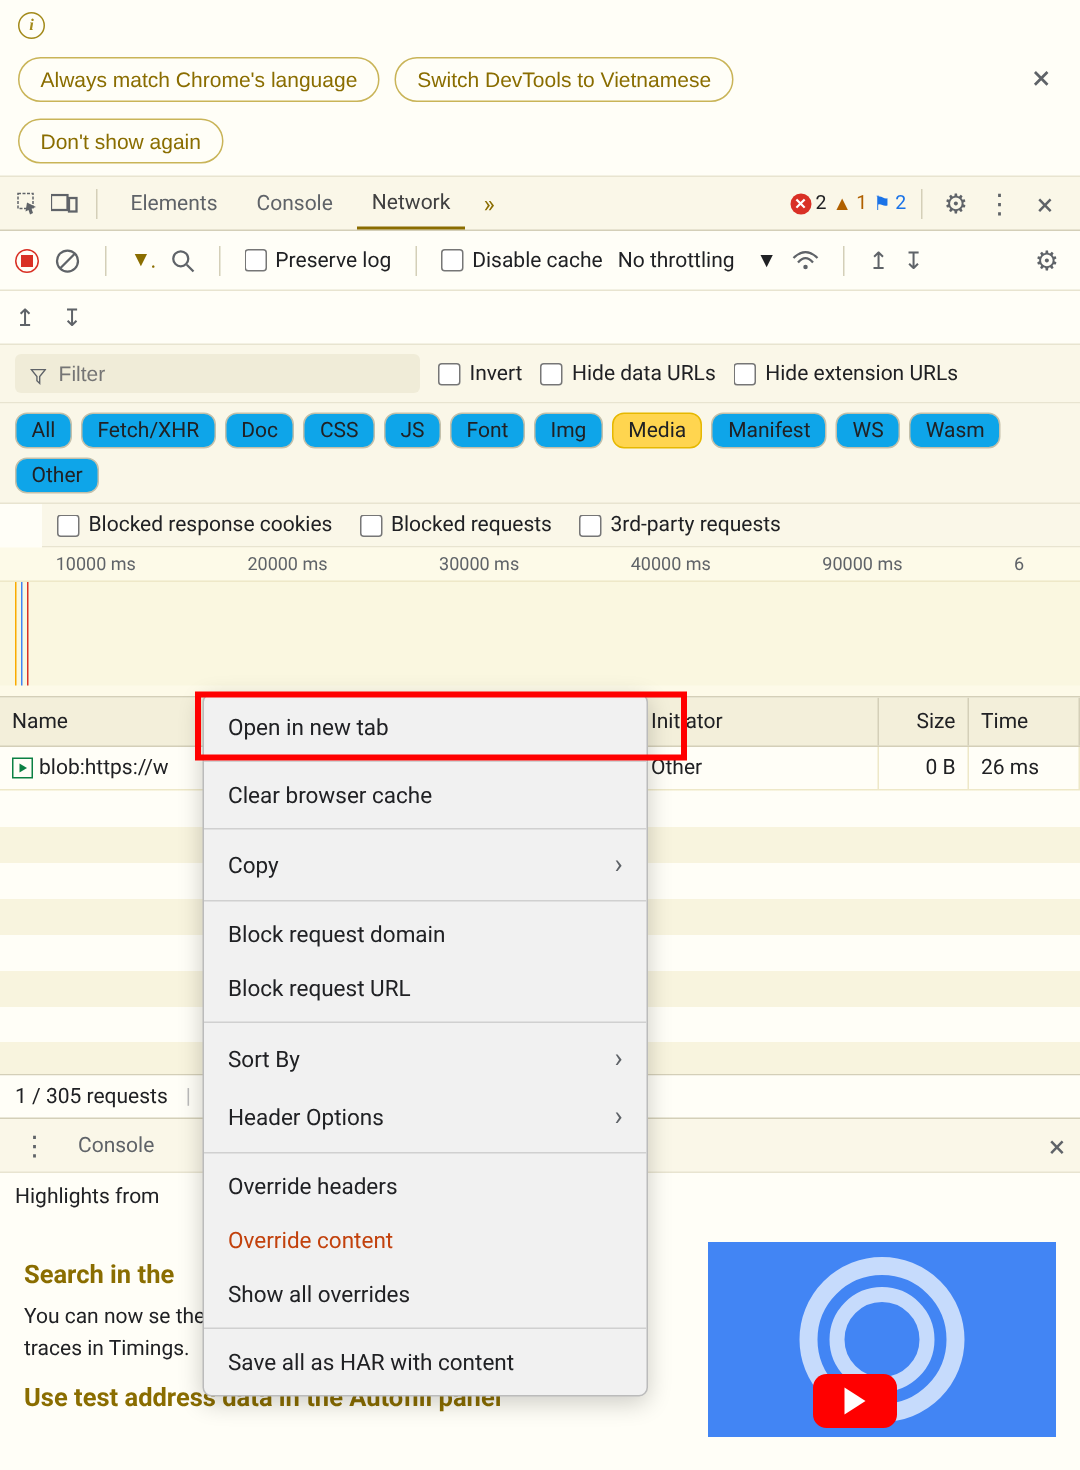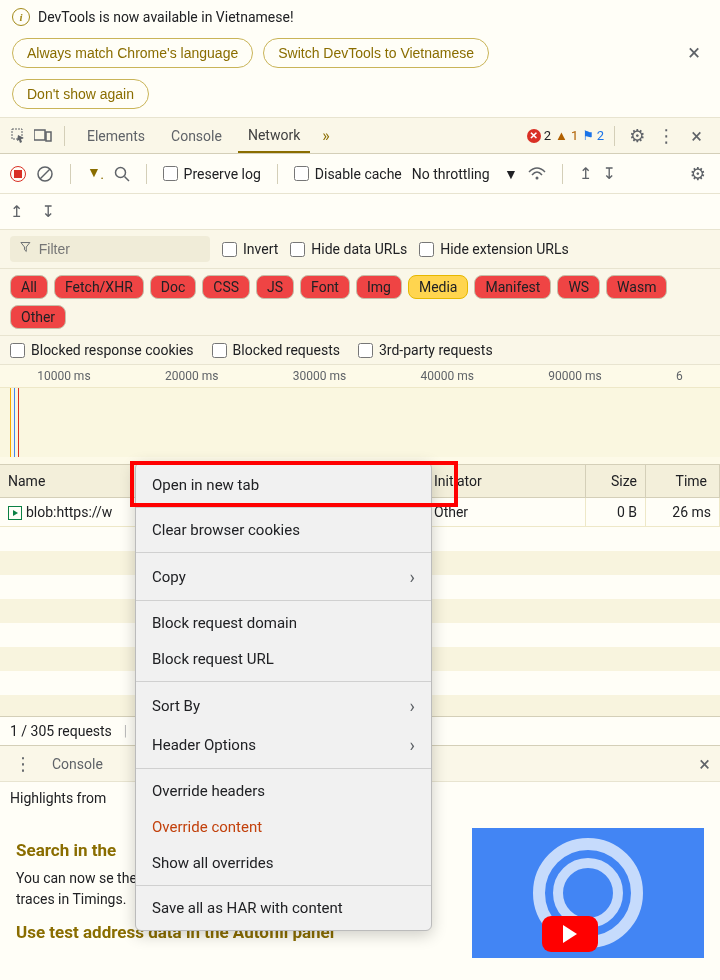--- a/index.html
+++ b/index.html
@@ -35,45 +35,45 @@
 .mag { color: #5f6368; font-size: 15px; }
 .chk { display: flex; align-items: center; gap: 6px; color: #202124; font-size: 14px; }
 .chk input { width: 15px; height: 15px; }
 .throttle { display: flex; align-items: center; gap: 4px; color: #202124; font-size: 14px; }
 .wifi { color: #5f6368; font-size: 16px; }
 
 .toolbar2 { display: flex; align-items: center; padding: 6px 10px; gap: 18px; border-bottom: 1px solid #e8e4d0; background: #fffef7; height: 36px; }
 .upload, .download { color: #5f6368; font-size: 16px; cursor: pointer; }
 
 .filter-row { display: flex; align-items: center; padding: 6px 10px; gap: 12px; background: #faf7e8; border-bottom: 1px solid #e8e4d0; }
-.filter-input { display: flex; align-items: flex-start; gap: 8px; background: #f0ecd8; border-radius: 4px; padding: 5px 10px; width: 200px; }
+.filter-input { display: flex; align-items: flex-end; gap: 8px; background: #f0ecd8; border-radius: 4px; padding: 5px 10px; width: 270px; }
 .filter-input input { border: none; background: transparent; outline: none; font-size: 14px; width: 100%; }
 
 .type-row { display: flex; align-items: center; padding: 6px 10px; gap: 6px; background: #faf7e8; border-bottom: 1px solid #e8e4d0; flex-wrap: wrap; }
-.type-chip { border: 1px solid #c4c0aa; background: #ef4444; padding: 3px 10px; border-radius: 8px; font-size: 14px; cursor: pointer; }
+.type-chip { border: 1px solid #c4c0aa; background: #0ea5e9; padding: 3px 10px; border-radius: 8px; font-size: 14px; cursor: pointer; }
 .type-chip.active { background: #ffd54f; border-color: #e6b800; }
 
-.blocked-row { display: flex; align-items: center; padding: 6px 10px; gap: 18px; background: #faf7e8; border-bottom: 1px solid #e8e4d0; }
+.blocked-row { display: flex; align-items: center; padding: 6px 10px; gap: 18px; background: #faf7e8; border-bottom: 1px solid #e8e4d0; margin-left: 28px; }
 
 .timeline { position: relative; height: 100px; border-bottom: 1px solid #d4cfb8; background: #fdfae8; }
 .time-labels { display: flex; justify-content: space-around; font-size: 12px; color: #5f6368; padding: 4px 0; }
 .timeline-body { position: relative; height: 70px; background: #faf7e0; border-top: 1px solid #eee8c8; }
 .tl-line { position: absolute; top: 0; bottom: 0; width: 1px; }
 .tl-blue { background: #4285f4; left: 14px; }
 .tl-red { background: #d93025; left: 18px; }
 .tl-amber { background: #f9ab00; left: 10px; }
 
 .table-header { display: flex; background: #f3efda; border-bottom: 1px solid #d4cfb8; font-size: 14px; color: #202124; }
 .th { padding: 8px 8px; border-right: 1px solid #d4cfb8; }
 .col-name { width: 270px; }
 .col-status { width: 78px; }
 .col-type { width: 78px; }
 .col-init { width: 160px; }
 .col-size { width: 60px; text-align: right; }
-.col-time { flex: 1; text-align: right; padding-right: 12px; }
+.col-time { flex: 1; text-align: left; padding-right: 12px; }
 
 .table-body { background: #fffef7; }
 .tr { display: flex; font-size: 14px; border-bottom: 1px solid #eee8c8; }
 .td { padding: 6px 8px; border-right: 1px solid #eee8c8; white-space: nowrap; overflow: hidden; text-overflow: ellipsis; }
 .play-ico { width: 14px; height: 14px; border: 1px solid #0b8043; display: inline-flex; align-items: center; justify-content: center; margin-right: 4px; vertical-align: middle; }
 .play-tri { width: 0; height: 0; border-left: 5px solid #0b8043; border-top: 3px solid transparent; border-bottom: 3px solid transparent; }
 .table-empty { height: 190px; background: repeating-linear-gradient(180deg, #fffef7, #fffef7 24px, #f8f4de 24px, #f8f4de 48px); border-bottom: 1px solid #d4cfb8; }
 
 .status-bar { display: flex; padding: 6px 10px; gap: 8px; font-size: 14px; color: #202124; border-bottom: 1px solid #d4cfb8; background: #fffef7; }
 .status-sep { color: #bbb; margin: 0 4px; }
@@ -101,21 +101,20 @@
 .cm-highlight { position: absolute; left: 130px; top: 461px; width: 328px; height: 46px; border: 4px solid #ff0000; z-index: 101; pointer-events: none; }
 
 svg { display: block; }
 </style>
 </head>
 <body>
 
 <div class="info-bar">
   <div class="info-row1">
     <span class="info-icon">i</span>
-    <span>DevTools is now available in Vietnamese!</span>
   </div>
   <div class="info-buttons">
     <button class="pill-btn">Always match Chrome's language</button>
     <button class="pill-btn">Switch DevTools to Vietnamese</button>
     <span class="close-x">×</span>
   </div>
   <div class="info-buttons">
     <button class="pill-btn">Don't show again</button>
   </div>
 </div>
@@ -320,21 +319,21 @@
       </div>
   </div>
 </div>
 
 <div class="context-menu">
   <div class="cm-item">
       <span>Open in new tab</span>
     </div>
   <div class="cm-sep"></div>
   <div class="cm-item">
-      <span>Clear browser cookies</span>
+      <span>Clear browser cache</span>
     </div>
   <div class="cm-sep"></div>
   <div class="cm-item">
       <span>Copy</span>
       <span class="cm-arrow">›</span>
     </div>
   <div class="cm-sep"></div>
   <div class="cm-item">
       <span>Block request domain</span>
     </div>

